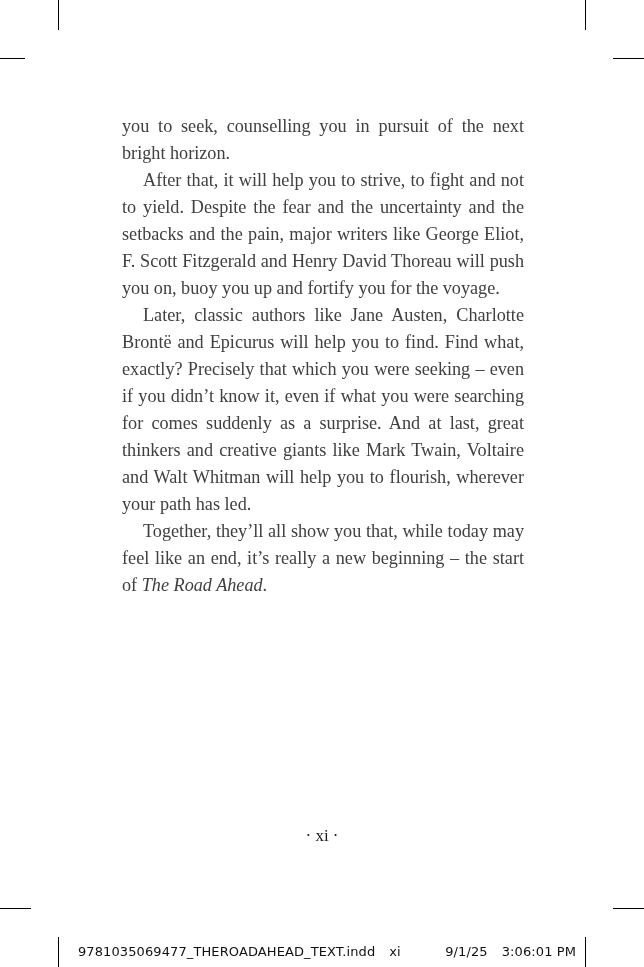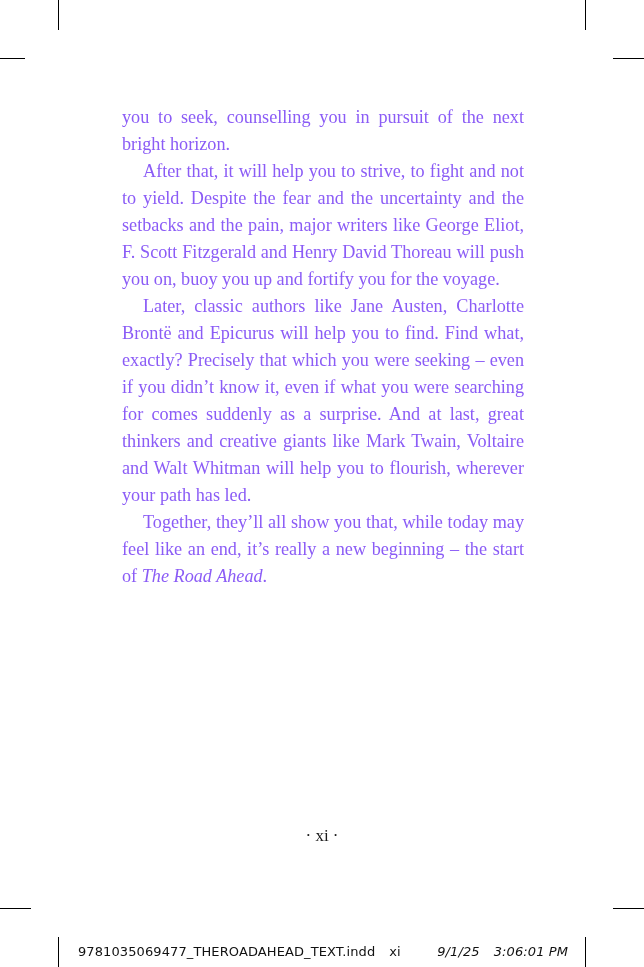--- a/index.html
+++ b/index.html
@@ -17,26 +17,26 @@
     .mark {
       position: absolute;
       background: #000;
     }
     .mark.v { width: 1px; }
     .mark.h { height: 1px; }
 
     .text-block {
       position: absolute;
       left: 122px;
-      top: 104px;
+      top: 113px;
       width: 402px;
       font-family: "Liberation Serif", "DejaVu Serif", serif;
       font-size: 18.2px;
       line-height: 27px;
-      color: #8b5cf6;
+      color: #404040;
     }
     .text-block p {
       margin: 0;
       text-align: justify;
       text-align-last: left;
       hyphens: manual;
     }
     .text-block p.indent {
       text-indent: 21px;
     }
@@ -59,21 +59,21 @@
     .slug {
       position: absolute;
       top: 944px;
       font-family: "DejaVu Sans", "Liberation Sans", sans-serif;
       font-size: 13px;
       color: #111;
       letter-spacing: 0.1px;
       white-space: pre;
     }
     .slug-left { left: 78px; }
-    .slug-right { right: 76px; text-align: right; font-style: italic; }
+    .slug-right { right: 68px; text-align: right; }
     .slug .gap { display: inline-block; width: 14px; }
   </style>
 </head>
 <body>
 
 <div class="mark v" style="left:58px; top:0; height:30px;"></div>
 <div class="mark v" style="left:585px; top:0; height:30px;"></div>
 <div class="mark h" style="left:0; top:58px; width:25px;"></div>
 <div class="mark h" style="left:613px; top:58px; width:31px;"></div>
 

